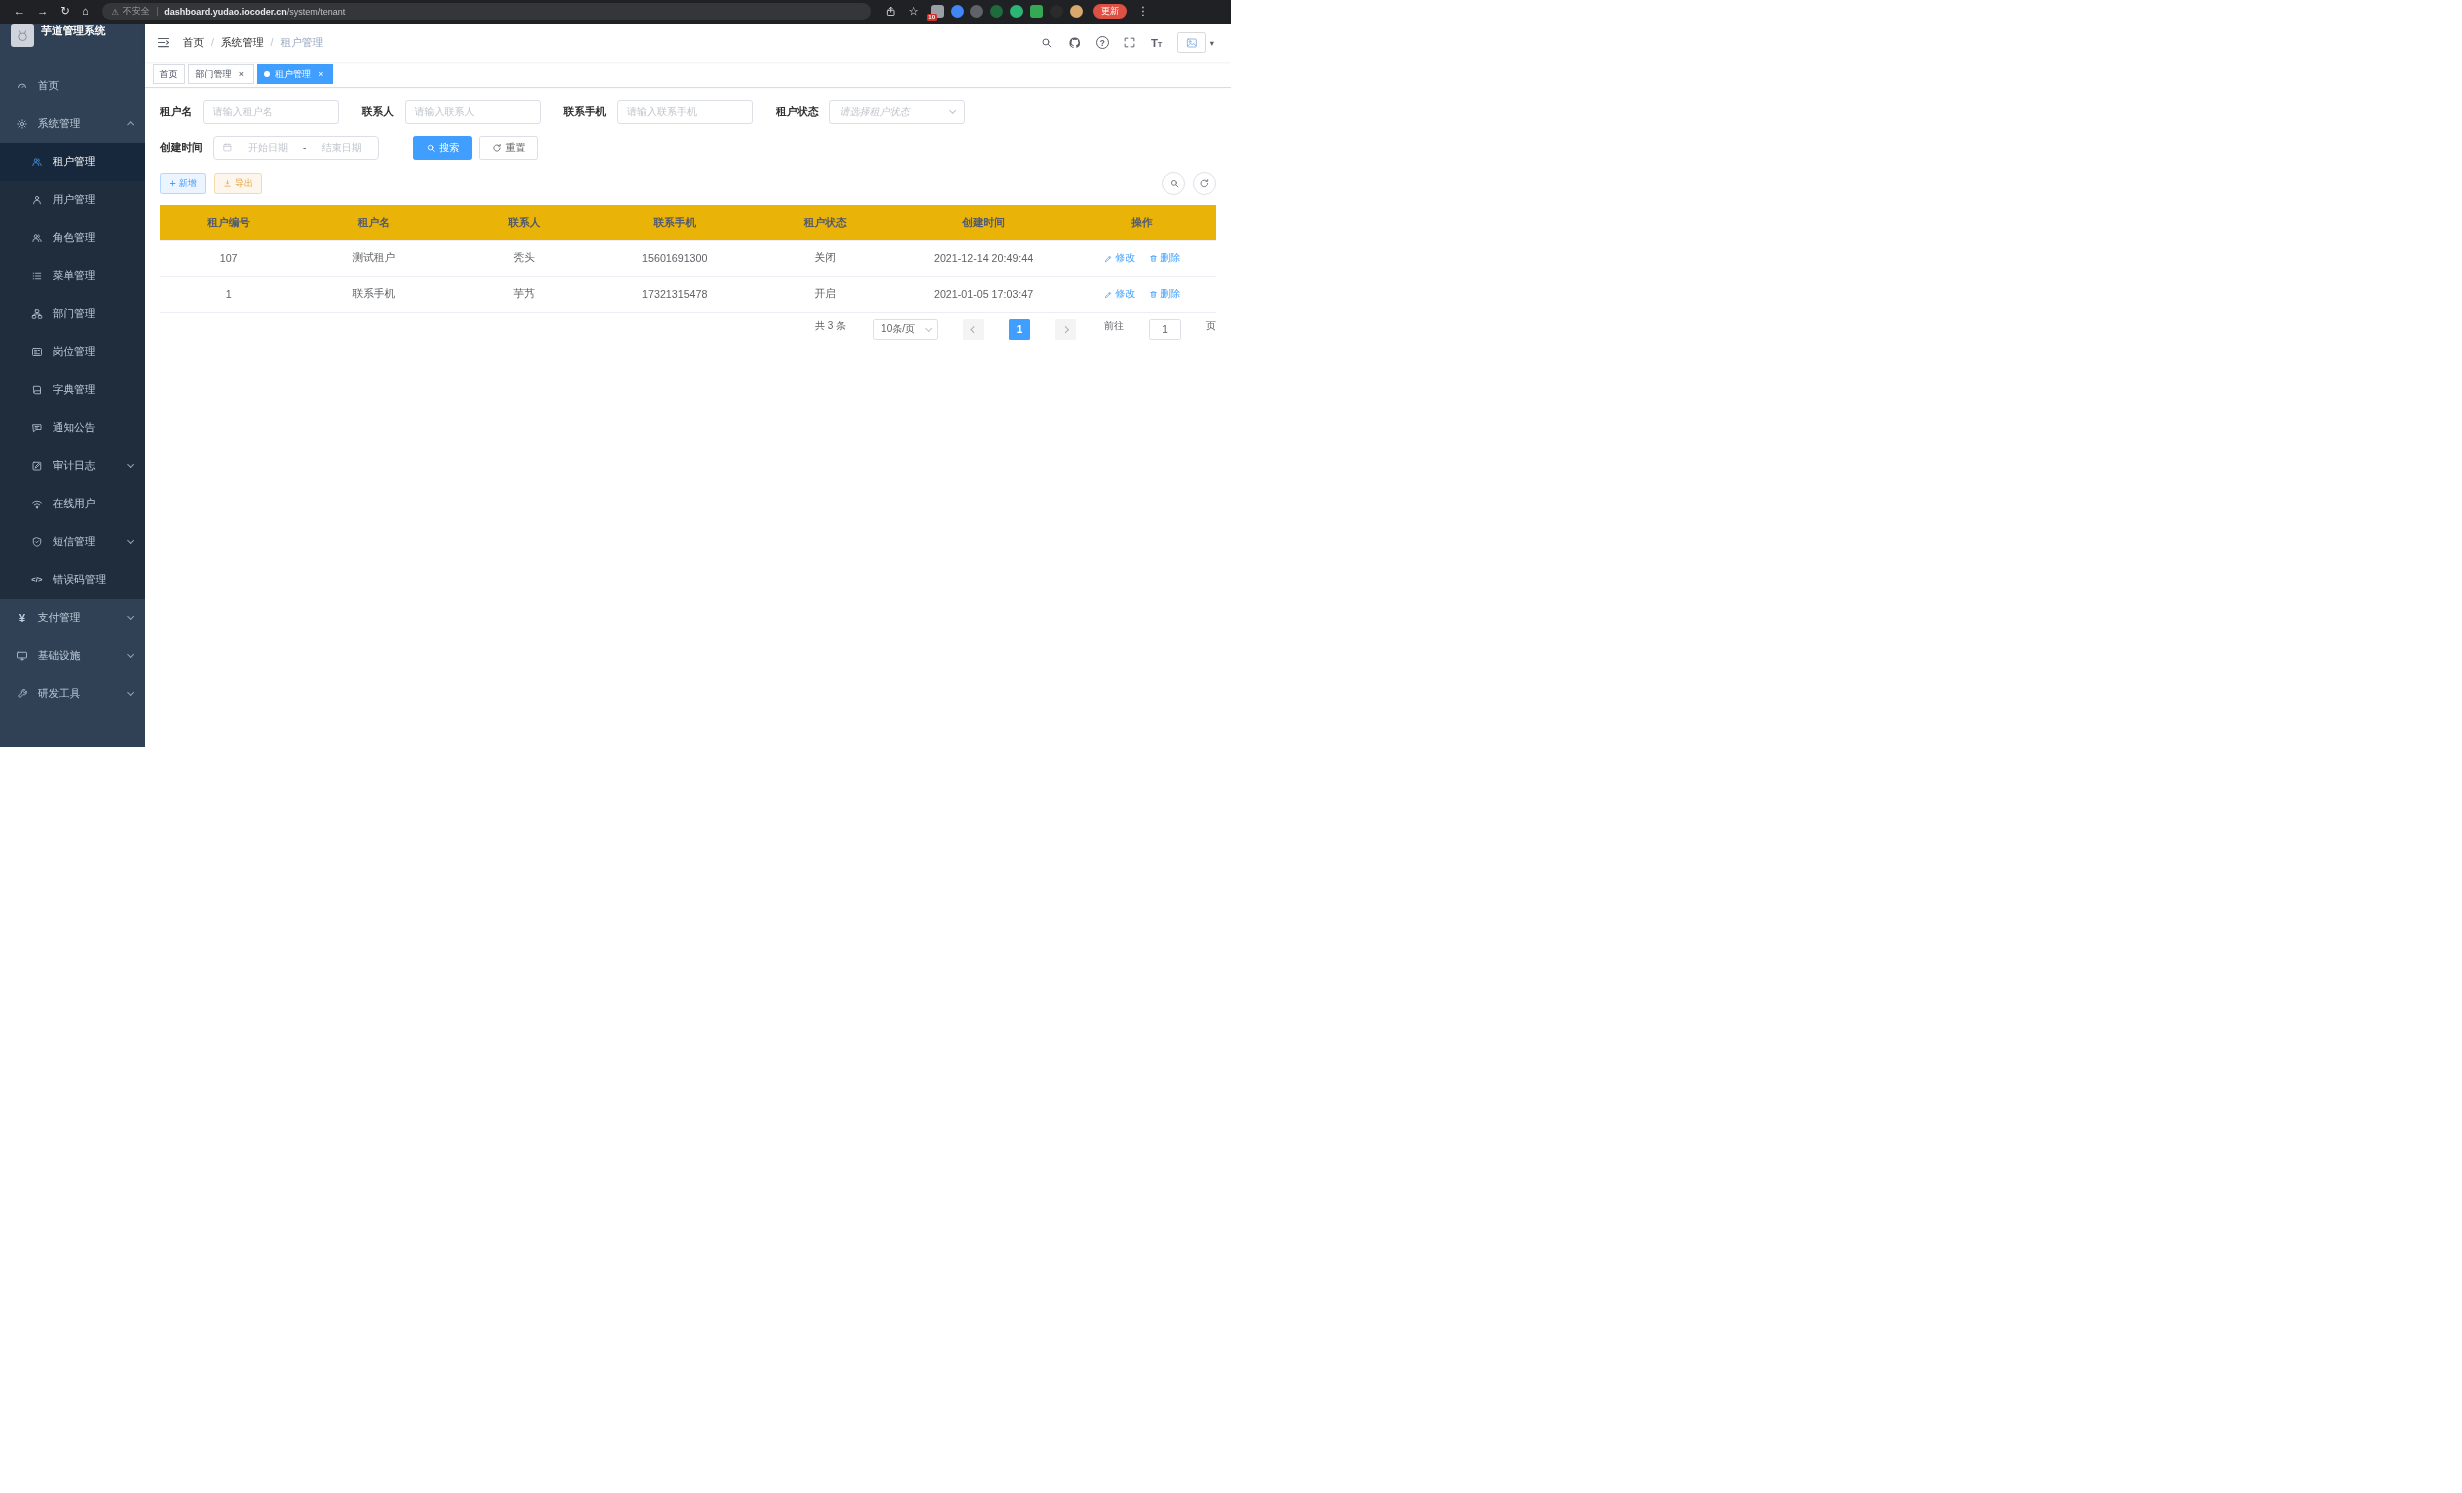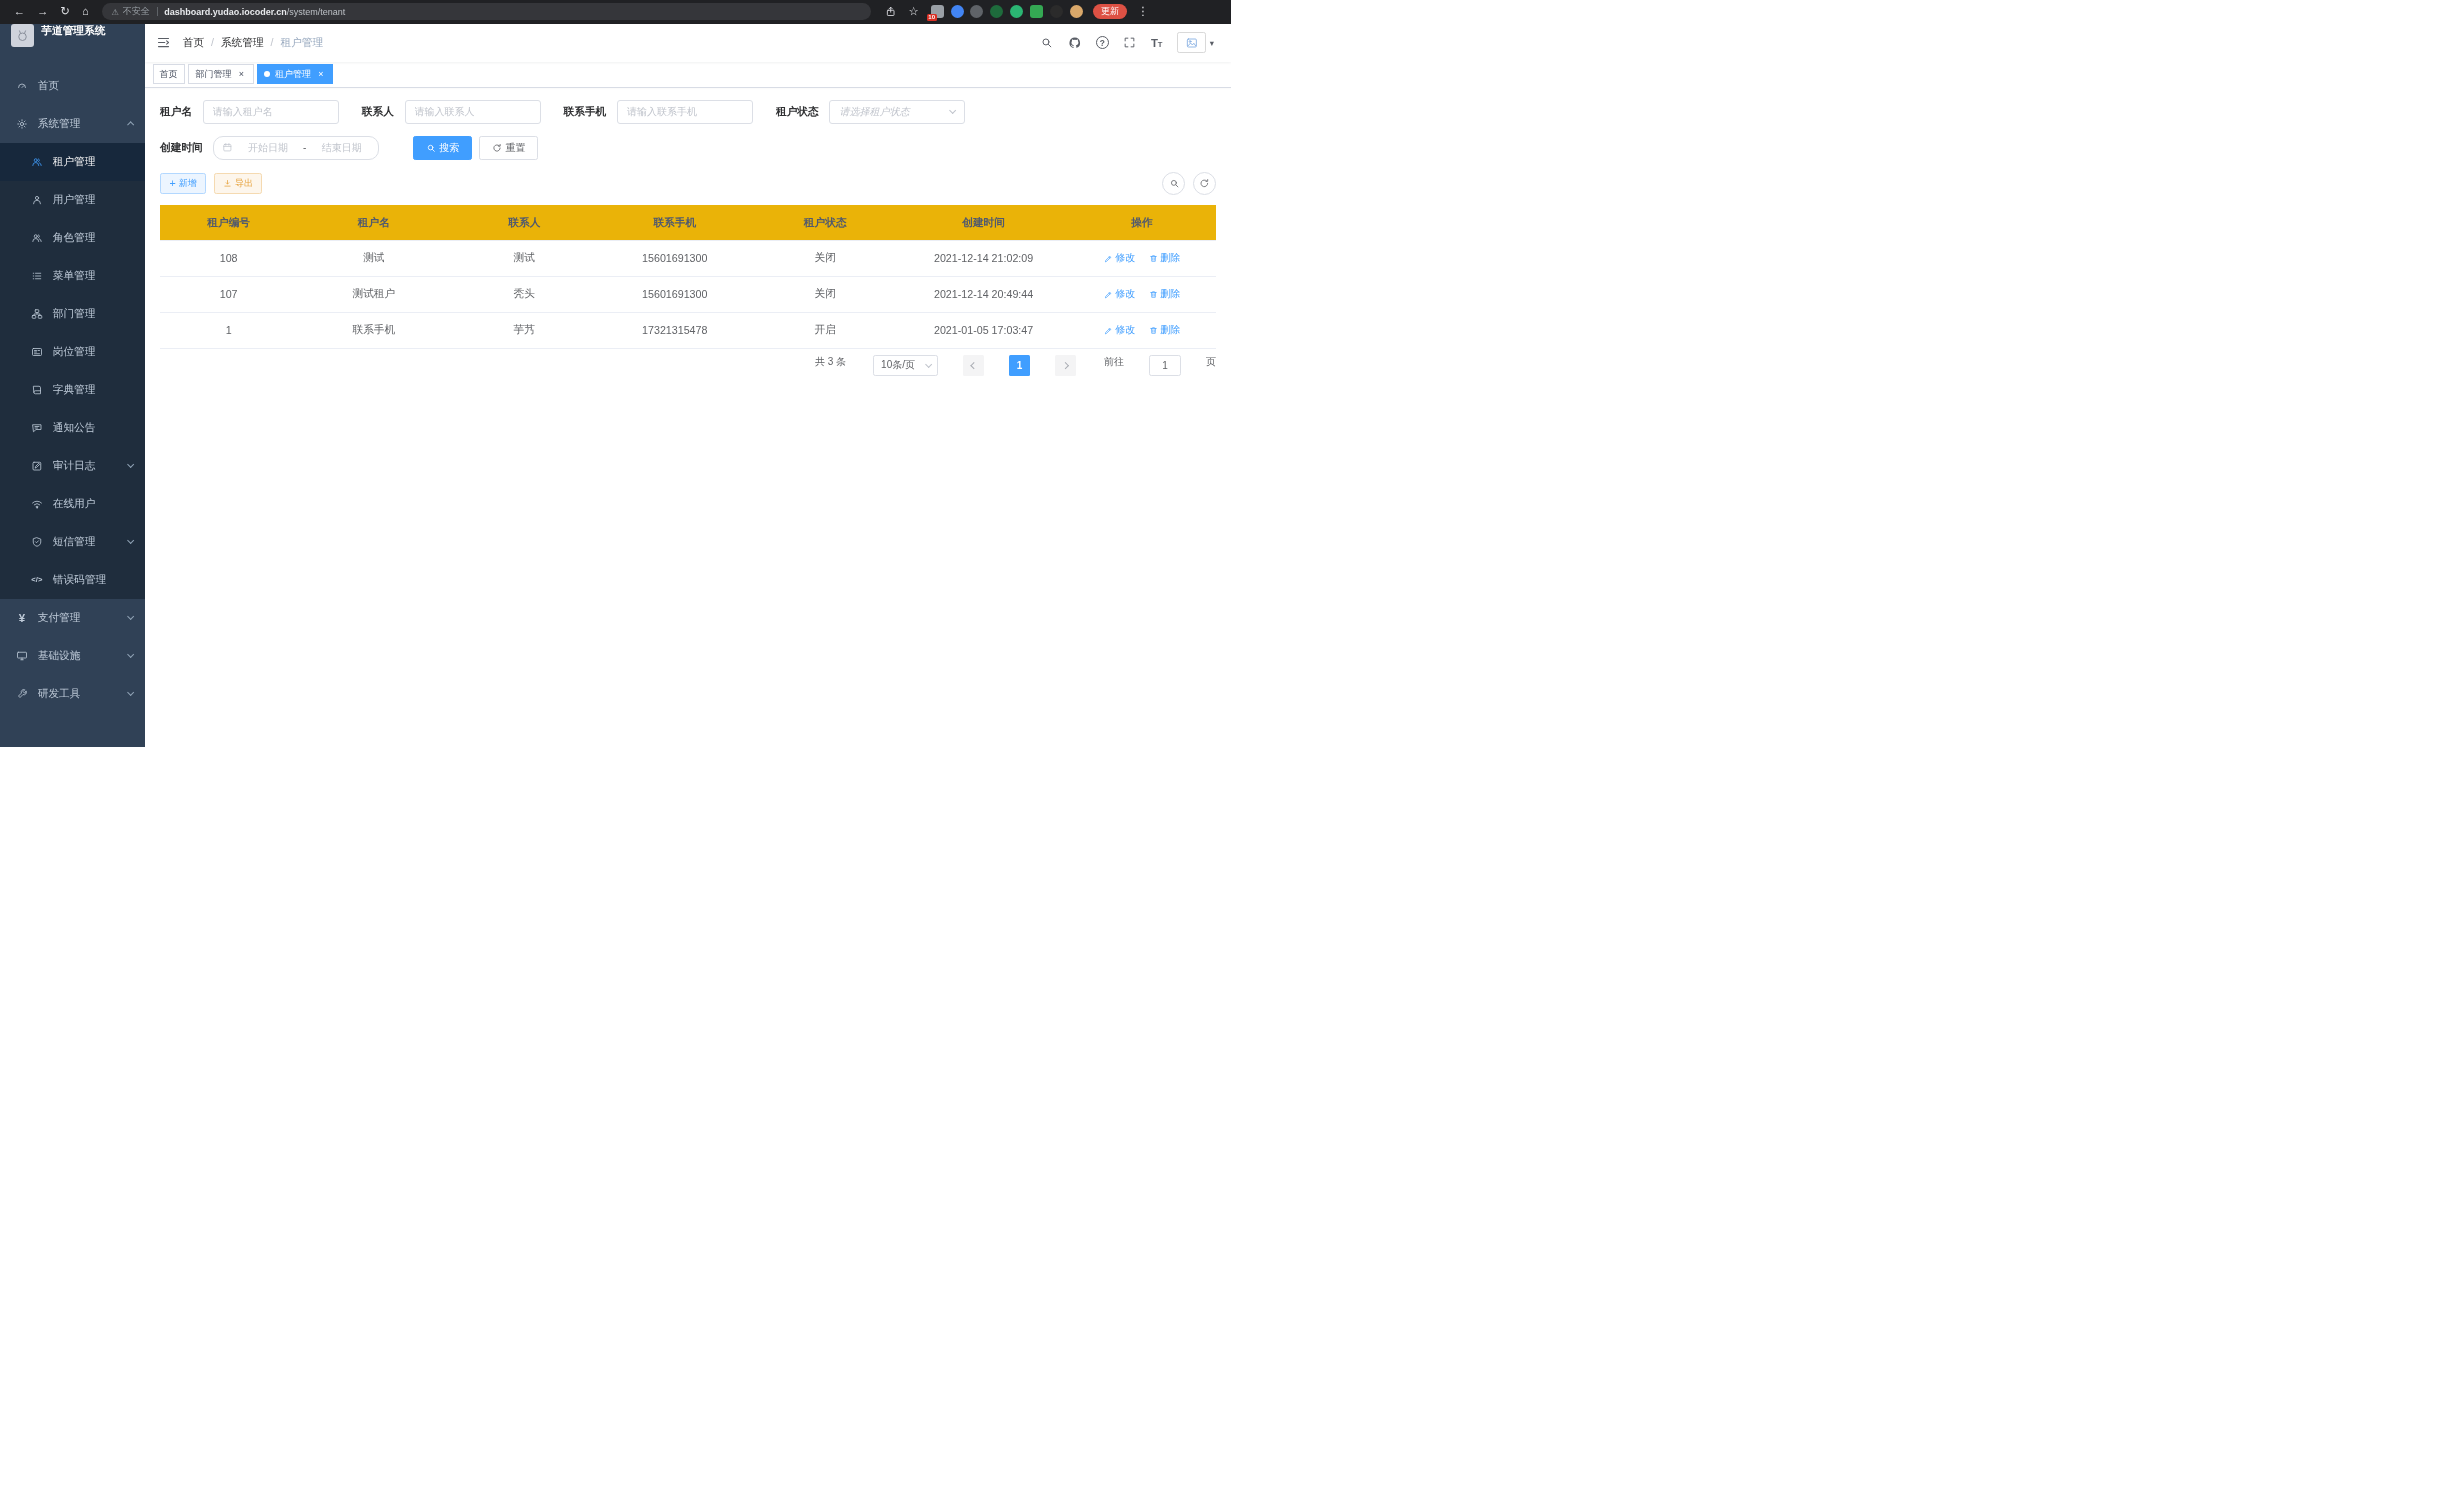--- a/index.html
+++ b/index.html
@@ -89,21 +89,21 @@
   .filter-item { display:flex; align-items:center; margin-right:23px; }
   .filter-label { font-size:10.7px; font-weight:bold; color:#303133; margin-right:10.7px;
     white-space:nowrap; }
   .filter-input, .select-box { width:136px; height:24px; border:0.8px solid #dcdfe6;
     border-radius:3px; padding:0 9px; font-size:10px; color:#606266; background:#fff;
     font-family:inherit; }
   .filter-input::placeholder { color:#c0c4cc; }
   .select-box { display:flex; align-items:center; justify-content:space-between; cursor:pointer;font-style:italic; }
   .select-ph { color:#c0c4cc; }
   .select-chev { color:#c0c4cc; }
-  .date-range { width:166px; height:24px; border:0.8px solid #dcdfe6; border-radius:10px;
+  .date-range { width:166px; height:24px; border:0.8px solid #dcdfe6; border-radius:4px;
     display:flex; align-items:center; padding:0 7.6px; gap:6px; cursor:pointer; background:#fff; }
   .date-icon { color:#c0c4cc; }
   .date-ph { color:#c0c4cc; font-size:10px; flex:1; text-align:center; }
   .date-sep { color:#606266; font-size:10px; }
   .btn { height:24px; border-radius:2.3px; font-size:10px; display:inline-flex; align-items:center;
     gap:3.8px; cursor:pointer; border:0.8px solid transparent; padding:0 11.4px; font-family:inherit; }
   .btn-primary { background:#409eff; border-color:#409eff; color:#fff; margin-left:10.7px; }
   .btn-default { background:#fff; border-color:#dcdfe6; color:#606266; margin-left:7.6px; }
   .toolbar { display:flex; align-items:center; margin-bottom:10.7px; }
   .btn-mini { height:21px; padding:0 8.4px; border-radius:2.3px; font-size:9px;
@@ -512,43 +512,20 @@
             <th style="width:13%;">租户编号</th>
             <th style="width:14.5%;">租户名</th>
             <th style="width:14%;">联系人</th>
             <th style="width:14.5%;">联系手机</th>
             <th style="width:14%;">租户状态</th>
             <th style="width:16%;">创建时间</th>
             <th style="width:14%;">操作</th>
           </tr>
         </thead>
         <tbody>
-          <tr>
-            <td>108</td>
-            <td>测试</td>
-            <td>测试</td>
-            <td>15601691300</td>
-            <td>关闭</td>
-            <td>2021-12-14 21:02:09</td>
-            <td>
-              <a class="op-link">
-                <svg width="9" height="9" viewBox="0 0 24 24" fill="none" stroke="currentColor" stroke-width="1.8" stroke-linecap="round" stroke-linejoin="round">
-                    <path d="M4 20l.8-3.2L15.5 6l2.7 2.7L7.2 19.2z"></path>
-                    <path d="M13.5 8l2.5 2.5"></path>
-                  </svg>
-                <span>修改</span>
-              </a>
-              <a class="op-link">
-                <svg width="9" height="9" viewBox="0 0 24 24" fill="none" stroke="currentColor" stroke-width="1.8" stroke-linecap="round" stroke-linejoin="round">
-                    <path d="M4.5 6.5h15M9.5 6V4.5h5V6M6.5 6.5l.8 13h9.4l.8-13M10 10v6M14 10v6"></path>
-                  </svg>
-                <span>删除</span>
-              </a>
-            </td>
-          </tr>
           <tr>
             <td>107</td>
             <td>测试租户</td>
             <td>秃头</td>
             <td>15601691300</td>
             <td>关闭</td>
             <td>2021-12-14 20:49:44</td>
             <td>
               <a class="op-link">
                 <svg width="9" height="9" viewBox="0 0 24 24" fill="none" stroke="currentColor" stroke-width="1.8" stroke-linecap="round" stroke-linejoin="round">

